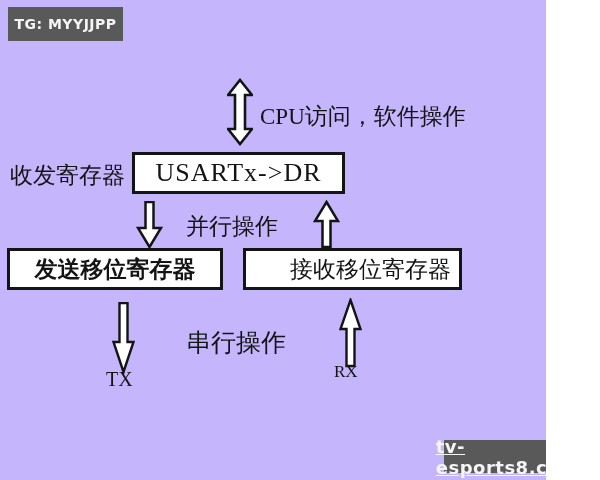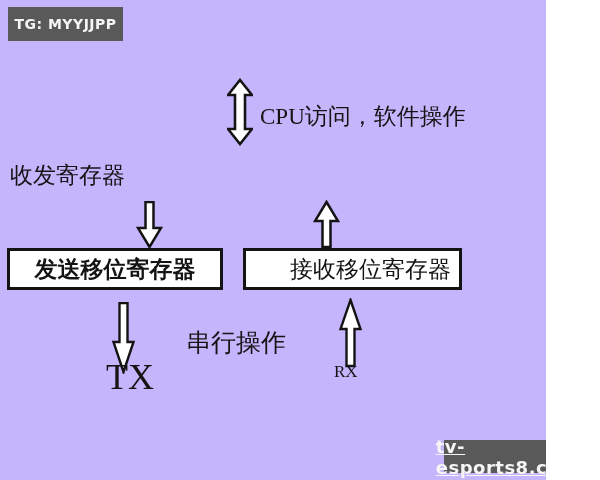--- a/index.html
+++ b/index.html
@@ -71,21 +71,21 @@
     padding-left: 36px;
   }
 
   
   .ann { position: absolute; white-space: nowrap; }
   .ann-cpu      { left: 260px; top: 101px; font-size: 23px; }
   .ann-sidelbl  { left: 10px;  top: 160px; font-size: 23px; }
   .ann-parallel { left: 186px; top: 211px; font-size: 23px; }
   .ann-hw       { left: 343px; top: 209px; font-size: 22px; }
   .ann-serial   { left: 186px; top: 326px; font-size: 25px; }
-  .ann-tx       { left: 106px; top: 356px; font-size: 36px; }
+  .ann-tx       { left: 106px; top: 368px; font-size: 20px; }
   .ann-rx       { left: 334px; top: 362px; font-size: 17px; }
 
   .arrow-svg { position: absolute; display: block; }
 </style>
 </head>
 <body>
 
 <div class="canvas">
 
   <div class="badge badge-tl">TG: MYYJJPP</div>
@@ -93,25 +93,27 @@
   <div class="badge badge-br">tv-esports8.com</div>
 
   <svg class="arrow-svg" style="left:227px; top:78px;" width="26" height="68" viewBox="0 0 26 68">
     <path d="M13 2 L25 17 L18 17 L18 51 L25 51 L13 66 L1 51 L8 51 L8 17 L1 17 Z" fill="#ffffff" stroke="#141414" stroke-width="2.6" stroke-linejoin="miter"></path>
   </svg>
 
   <div class="ann ann-cpu">CPU访问，软件操作</div>
 
   <div class="ann ann-sidelbl">收发寄存器</div>
 
+  <div class="reg-box box-dr">USARTx-&gt;DR</div>
 
   <svg class="arrow-svg" style="left:136px; top:201px;" width="27" height="48" viewBox="0 0 27 48">
     <path d="M9.5 1 L17.5 1 L17.5 27 L25 27 L13.5 46 L2 27 L9.5 27 Z" fill="#ffffff" stroke="#141414" stroke-width="2.5" stroke-linejoin="miter"></path>
   </svg>
 
+  <div class="ann ann-parallel">并行操作</div>
 
   <svg class="arrow-svg" style="left:313px; top:200px;" width="27" height="48" viewBox="0 0 27 48">
     <path d="M13.5 2 L25 21 L17.5 21 L17.5 47 L9.5 47 L9.5 21 L2 21 Z" fill="#ffffff" stroke="#141414" stroke-width="2.5" stroke-linejoin="miter"></path>
   </svg>
 
 
   <div class="reg-box box-txshift">发送移位寄存器</div>
 
   <div class="reg-box box-rxshift">接收移位寄存器</div>
 

